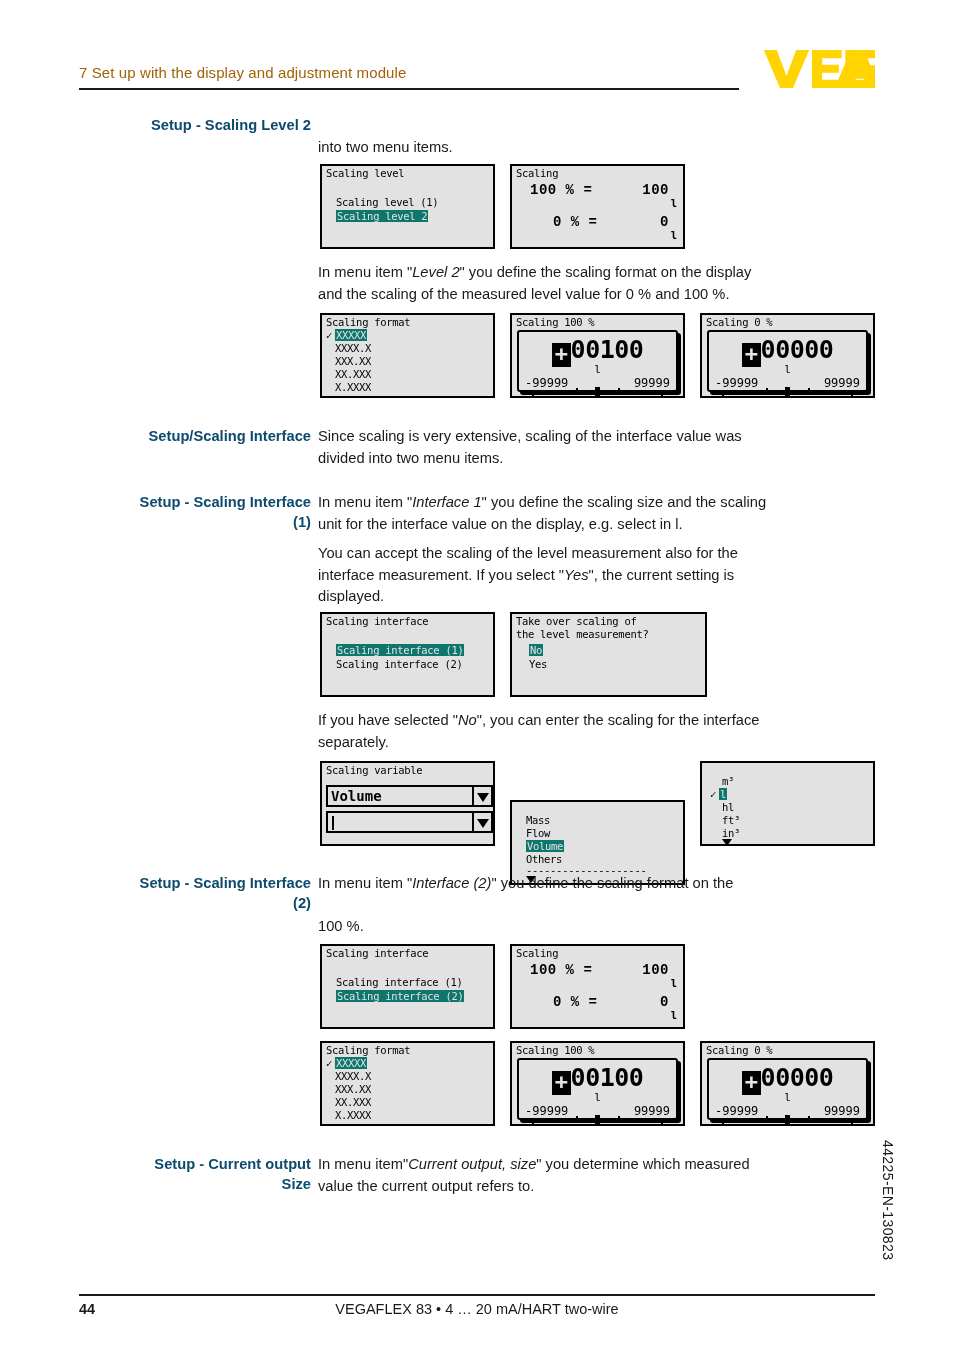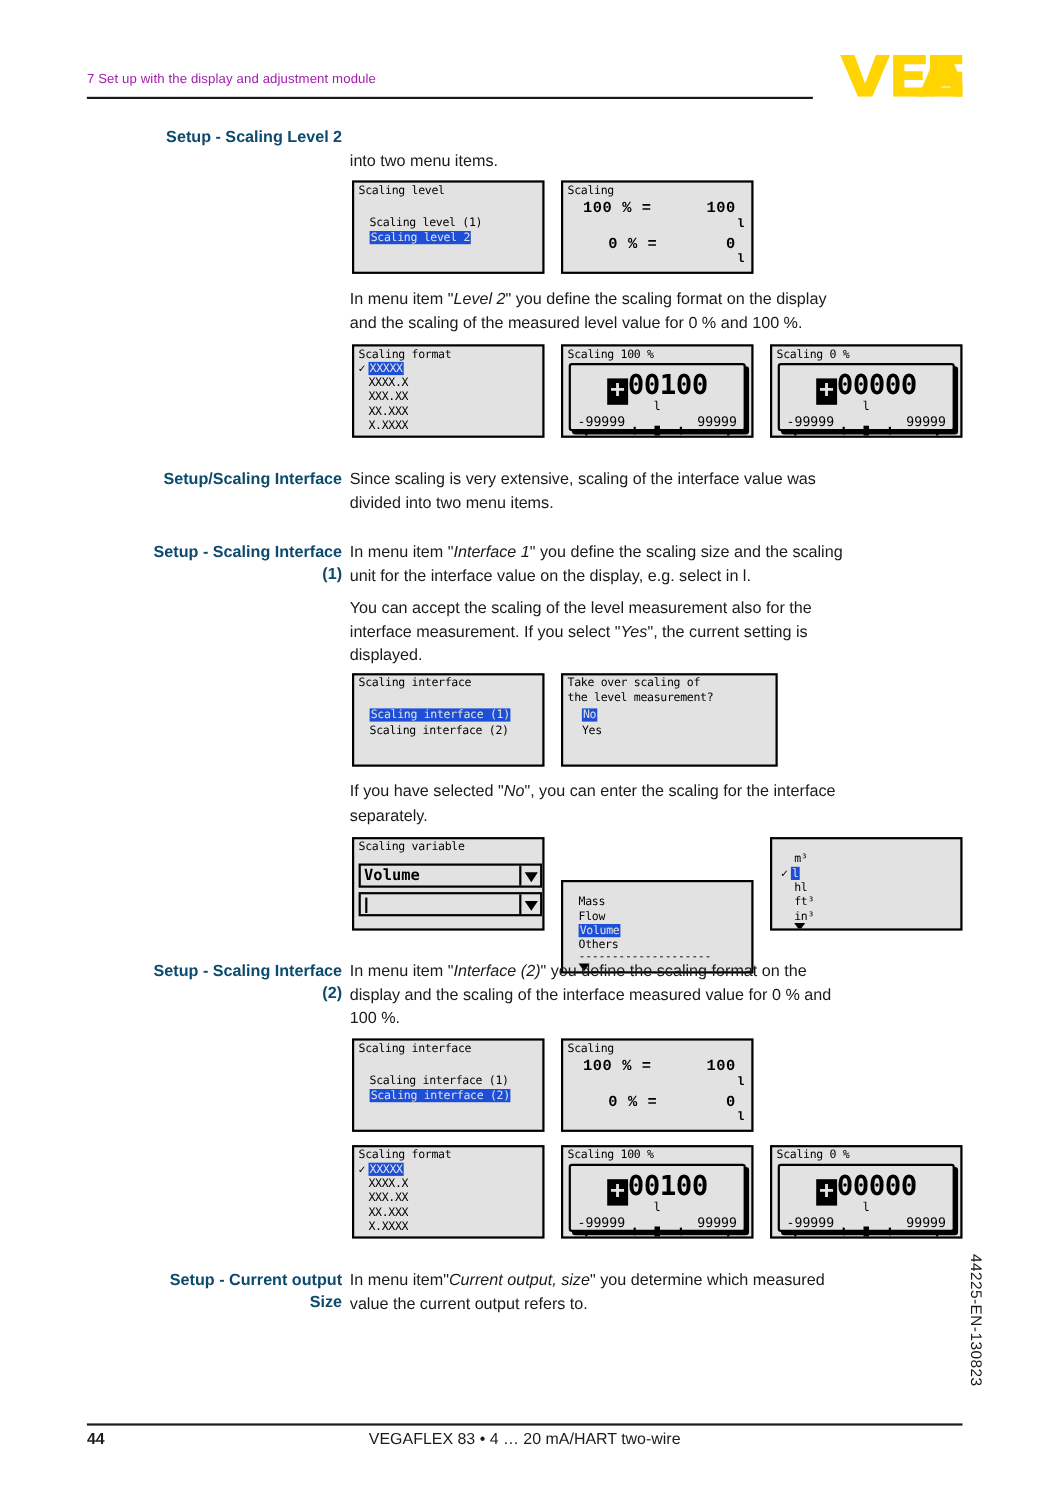--- a/index.html
+++ b/index.html
@@ -21,23 +21,23 @@
     position: absolute;
     left: 79px;
     top: 62px;
     width: 796px;
     height: 42px;
   }
   .header-title {
     position: absolute;
     left: 0;
     top: 2px;
-    font-size: 12px;
+    font-size: 15px;
     letter-spacing: 0.1px;
-    color: #a21caf;
+    color: #a16207;
   }
   .header-rule {
     position: absolute;
     left: 0;
     top: 26px;
     width: 660px;
     height: 2px;
     background: #1a1a1a;
   }
   .vega-logo {
@@ -88,21 +88,21 @@
     white-space: nowrap;
     text-align: center;
   }
   .lcd-line {
     position: absolute;
     font-size: 10.5px;
     letter-spacing: -0.3px;
     white-space: nowrap;
   }
   .inv {
-    background: #1d4ed8;
+    background: #0f766e;
     color: #e2e2e2;
     padding: 0 1px;
     margin-top: 36px;
   }
   .chk {
     display: inline-block;
     width: 9px;
   }
 
   
@@ -458,21 +458,21 @@
   <div class="lcd-line" style="left:20px; top:64px;">in³</div>
   <div class="down-caret" style="left:20px; top:76px;"></div>
 </div>
 
 <div class="label-col" style="top:873px">
   <span>Setup - Scaling Interface</span><br>
   <span>(2)</span>
 </div>
 <div class="text-col" style="top:873px">
   <span>In menu item "</span><i>Interface (2)</i><span>" you define the scaling format on the</span><br>
-  <span>display and the scaling of the interface measured value for 0 % and</span><br>
+  <br>
   <span>100 %.</span>
 </div>
 
 <div class="lcd" style="left:320px; top:944px; width:175px; height:85px;">
   <div class="lcd-title">Scaling interface</div>
   <div class="lcd-line" style="left:14px; top:30px;">Scaling interface (1)</div>
   <div class="lcd-line" style="left:14px; top:44px;"><span class="inv">Scaling interface (2)</span></div>
 </div>
 
 <div class="lcd" style="left:510px; top:944px; width:175px; height:85px;">

